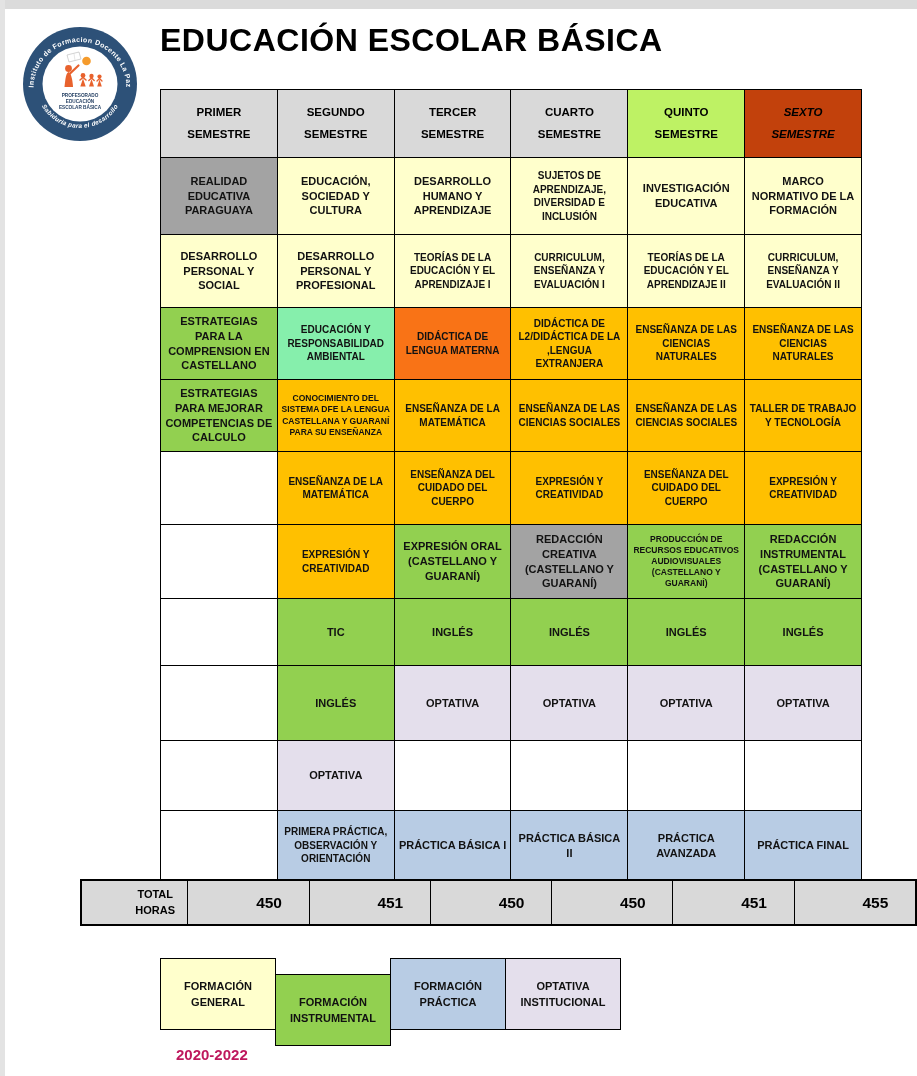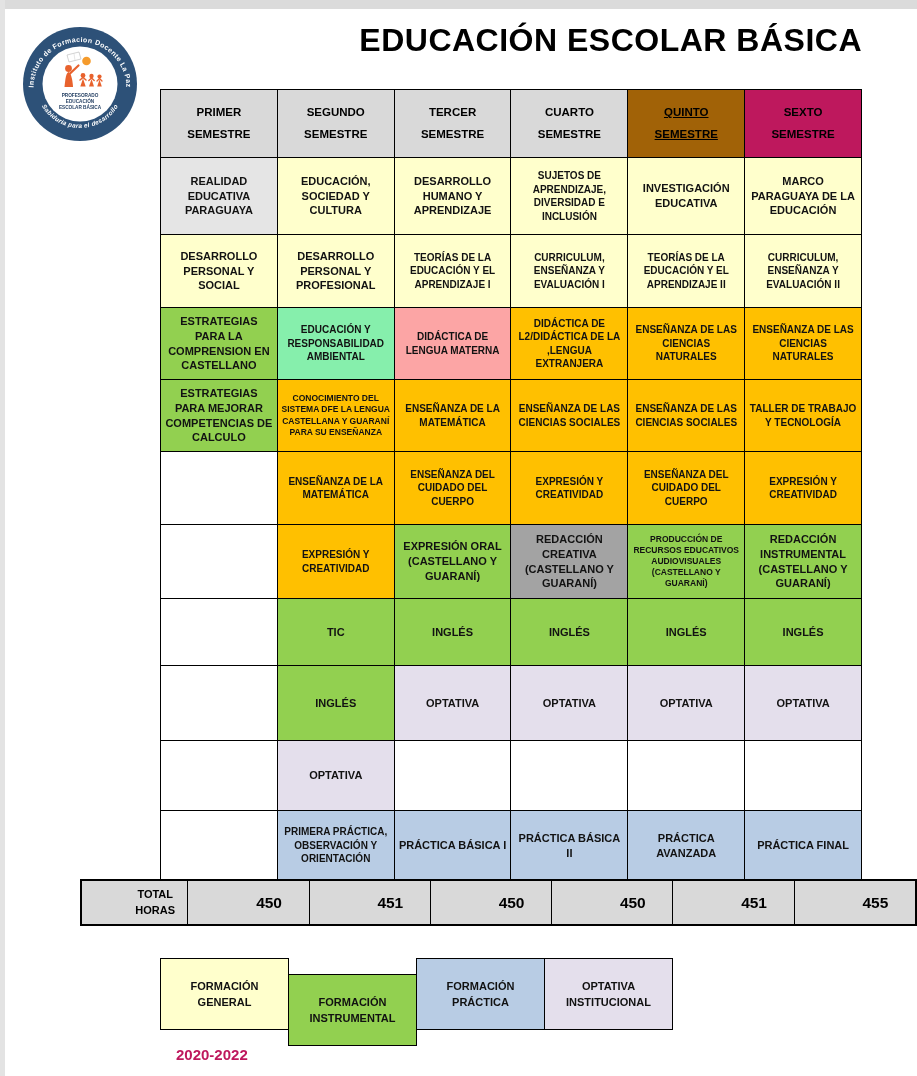--- a/index.html
+++ b/index.html
@@ -4,21 +4,21 @@
 <style>
   html,body{margin:0;padding:0;}
   body{
     width:917px;height:1076px;position:relative;overflow:hidden;
     background:#ffffff;font-family:"Liberation Sans",sans-serif;
   }
   .edge-top{position:absolute;left:0;top:0;width:917px;height:9px;background:#dbdbdb;}
   .edge-left{position:absolute;left:0;top:0;width:5px;height:1076px;background:#e3e3e3;}
 
   .title{
-    position:absolute;left:160px;top:22px;width:702px;text-align:right;
+    position:absolute;left:160px;top:22px;width:702px;text-align:left;
     font-size:32px;font-weight:bold;color:#000;letter-spacing:.5px;white-space:nowrap;
   }
 
   .logo{position:absolute;left:20px;top:24px;width:120px;height:120px;}
 
   
   #curriculum-table{
     position:absolute;left:160px;top:89px;width:702px;
     border-collapse:collapse;table-layout:fixed;
   }
@@ -49,21 +49,21 @@
   }
   #totals-table th,#totals-table td{
     border:1px solid #000;text-align:center;vertical-align:middle;font-weight:bold;height:41px;padding-left:42px;
   }
   #totals-table th{width:80px;font-size:11px;line-height:1.45;color:#000;}
   #totals-table td{width:117px;font-size:15.5px;color:#000;}
 
   
   #legend{position:absolute;left:160px;top:958px;display:flex;}
   .legend-item{
-    box-sizing:border-box;width:129px;height:72px;margin-left:-1px;border:1px solid #000;
+    box-sizing:border-box;width:116px;height:72px;margin-left:-1px;border:1px solid #000;
     display:flex;align-items:center;justify-content:center;text-align:center;
     font-size:11px;font-weight:bold;color:#111;line-height:1.5;padding:0 6px;
   }
   .legend-item:first-child{margin-left:0;}
 
   .period{position:absolute;left:176px;top:1046px;font-size:15px;font-weight:bold;color:#be185d;}
 </style>
 </head>
 <body>
 
@@ -109,43 +109,43 @@
 
 <div class="title">EDUCACIÓN ESCOLAR BÁSICA</div>
 
 <table id="curriculum-table">
   <tbody id="curriculum-body">
       <tr>
         <th style="background: rgb(217, 217, 217);">PRIMER SEMESTRE</th>
         <th style="background: rgb(217, 217, 217);">SEGUNDO SEMESTRE</th>
         <th style="background: rgb(217, 217, 217);">TERCER SEMESTRE</th>
         <th style="background: rgb(217, 217, 217);">CUARTO SEMESTRE</th>
-        <th style="background: #a16207; text-decoration: underline;">QUINTO SEMESTRE</th>
-        <th style="background: #be185d;">SEXTO SEMESTRE</th>
-      </tr>
-      <tr>
-        <td style="background: #e5e5e5;">REALIDAD EDUCATIVA PARAGUAYA</td>
+        <th style="background: #bef264;">QUINTO SEMESTRE</th>
+        <th style="background: #c2410c; font-style: italic;">SEXTO SEMESTRE</th>
+      </tr>
+      <tr>
+        <td style="background: #a3a3a3;">REALIDAD EDUCATIVA PARAGUAYA</td>
         <td style="background: rgb(255, 255, 204);">EDUCACIÓN, SOCIEDAD Y CULTURA</td>
         <td style="background: rgb(255, 255, 204);">DESARROLLO HUMANO Y APRENDIZAJE</td>
         <td class="sm" style="background: rgb(255, 255, 204);">SUJETOS DE APRENDIZAJE, DIVERSIDAD E INCLUSIÓN</td>
         <td style="background: rgb(255, 255, 204);">INVESTIGACIÓN EDUCATIVA</td>
-        <td style="background: rgb(255, 255, 204);">MARCO PARAGUAYA DE LA EDUCACIÓN</td>
+        <td style="background: rgb(255, 255, 204);">MARCO NORMATIVO DE LA FORMACIÓN</td>
       </tr>
       <tr>
         <td style="background: rgb(255, 255, 204);">DESARROLLO PERSONAL Y SOCIAL</td>
         <td style="background: rgb(255, 255, 204);">DESARROLLO PERSONAL Y PROFESIONAL</td>
         <td class="sm" style="background: rgb(255, 255, 204);">TEORÍAS DE LA EDUCACIÓN Y EL APRENDIZAJE I</td>
         <td class="sm" style="background: rgb(255, 255, 204);">CURRICULUM, ENSEÑANZA Y EVALUACIÓN I</td>
         <td class="sm" style="background: rgb(255, 255, 204);">TEORÍAS DE LA EDUCACIÓN Y EL APRENDIZAJE II</td>
         <td class="sm" style="background: rgb(255, 255, 204);">CURRICULUM, ENSEÑANZA Y EVALUACIÓN II</td>
       </tr>
       <tr>
         <td style="background: rgb(146, 208, 80);">ESTRATEGIAS PARA LA COMPRENSION EN CASTELLANO</td>
         <td class="sm" style="background: #86efac;">EDUCACIÓN Y RESPONSABILIDAD AMBIENTAL</td>
-        <td class="sm" style="background: #fca5a5; margin-left: 24px;">DIDÁCTICA DE LENGUA MATERNA</td>
+        <td class="sm" style="background: #f97316; margin-left: 24px;">DIDÁCTICA DE LENGUA MATERNA</td>
         <td class="sm" style="background: rgb(255, 192, 0);">DIDÁCTICA DE L2/DIDÁCTICA DE LA ,LENGUA EXTRANJERA</td>
         <td class="sm" style="background: rgb(255, 192, 0);">ENSEÑANZA DE LAS CIENCIAS NATURALES</td>
         <td class="sm" style="background: rgb(255, 192, 0);">ENSEÑANZA DE LAS CIENCIAS NATURALES</td>
       </tr>
       <tr>
         <td style="background: rgb(146, 208, 80);">ESTRATEGIAS PARA MEJORAR COMPETENCIAS DE CALCULO</td>
         <td class="xs" style="background: rgb(255, 192, 0);">CONOCIMIENTO DEL SISTEMA DFE LA LENGUA CASTELLANA Y GUARANÍ PARA SU ENSEÑANZA</td>
         <td class="sm" style="background: rgb(255, 192, 0);">ENSEÑANZA DE LA MATEMÁTICA</td>
         <td class="sm" style="background: rgb(255, 192, 0);">ENSEÑANZA DE LAS CIENCIAS SOCIALES</td>
         <td class="sm" style="background: rgb(255, 192, 0);">ENSEÑANZA DE LAS CIENCIAS SOCIALES</td>

